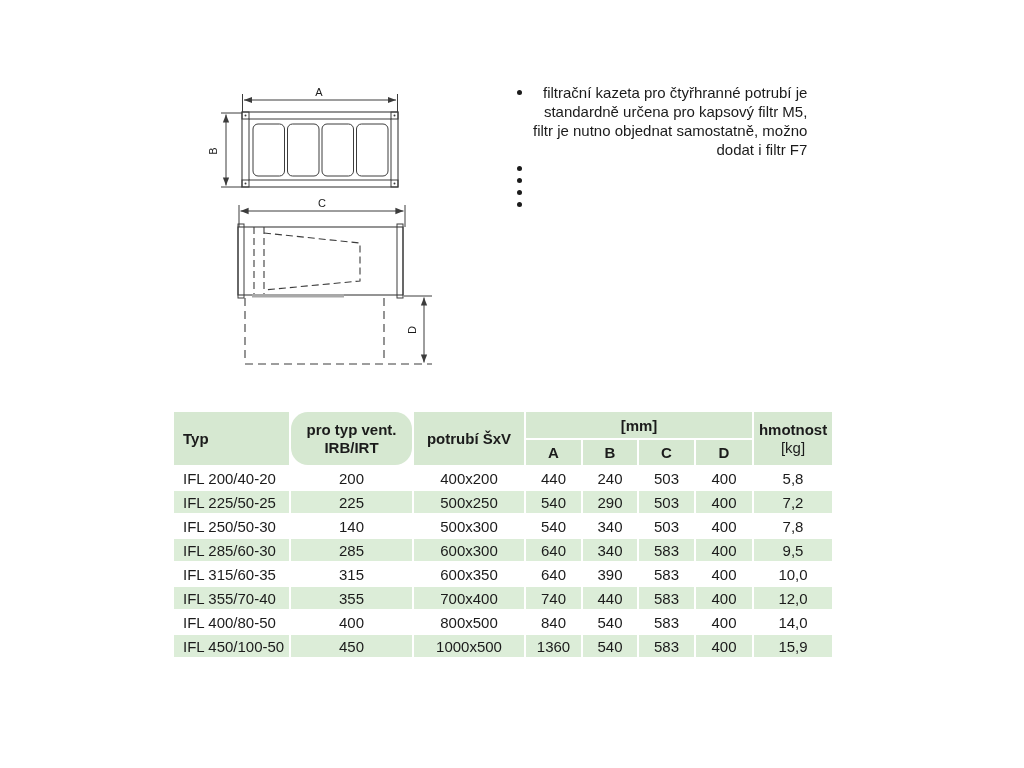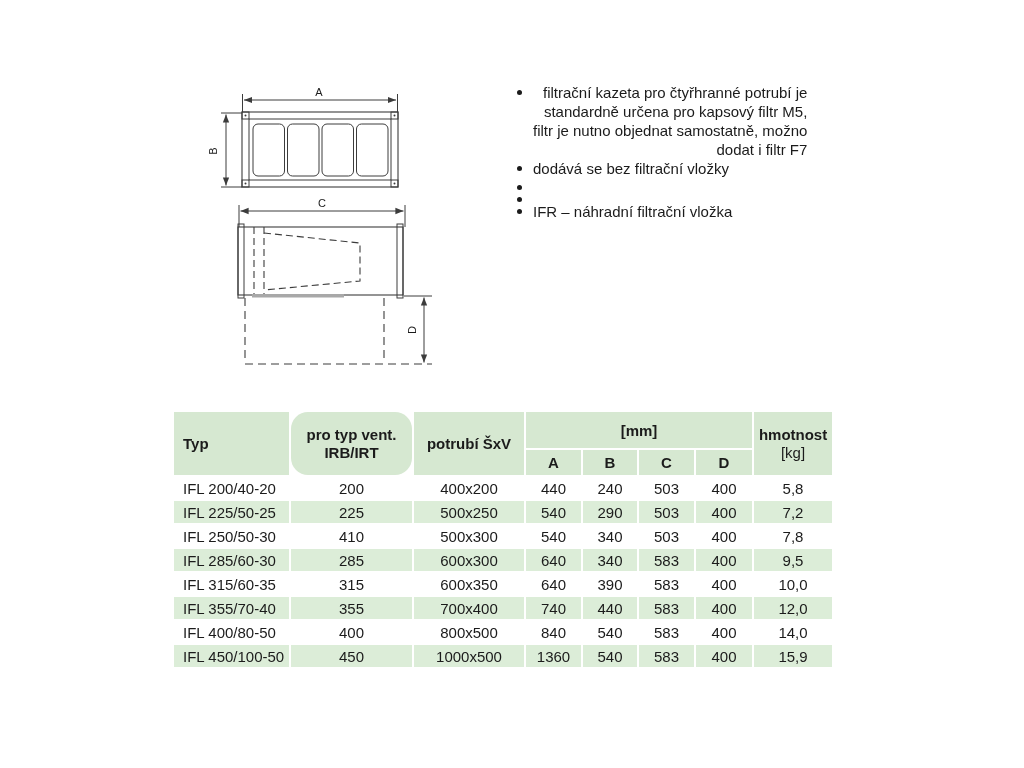--- a/index.html
+++ b/index.html
@@ -30,21 +30,21 @@
   .features ul{margin:0;padding:0;list-style:none;}
   .features li{display:flex;font-size:15px;line-height:19px;text-align:right;}
   .features .dot{flex:none;width:5px;height:5px;border-radius:50%;background:var(--text);margin:7px 11px 0 0;}
   .features .btext{white-space:pre-line;}
   
   .spec{position:absolute;left:172px;top:410px;}
   table{border-collapse:separate;border-spacing:2px;table-layout:fixed;width:662px;font-size:15px;}
   th{background:var(--table_header_bg);font-weight:bold;text-align:center;vertical-align:middle;padding:0;}
   th.pre{white-space:pre-line;line-height:18px;border-radius:17px;}
   .left{text-align:left;padding-left:9px;margin-left:40px;}
-  thead tr:first-child th.mm{height:36px;}
+  thead tr:first-child th.mm{height:26px;}
   thead tr:nth-child(2) th{height:25px;}
   tbody td{height:22px;text-align:center;background:var(--row_bg);font-weight:400;padding:0;}
   tbody td.left{padding-left:9px;}
   tbody tr:nth-child(even) td{background:var(--table_row_alt_bg);}
   .unit{font-weight:400;line-height:18px;}
   .wlab{line-height:18px;}
 </style>
 </head>
 <body>
 
@@ -119,31 +119,29 @@
   <ul>
     <li>
       <span class="dot"></span>
       <span class="btext">filtrační kazeta pro čtyřhranné potrubí je
 standardně určena pro kapsový filtr M5,
 filtr je nutno objednat samostatně, možno
 dodat i filtr F7</span>
     </li>
     <li>
       <span class="dot"></span>
-      <span class="btext">dodává se bez filtrační vložky</span>
-    </li>
-    <li>
-      <span class="dot"></span>
-    </li>
-    <li>
-      <span class="dot"></span>
-    </li>
-    <li>
-      <span class="dot"></span>
-      <span class="btext">IFR – náhradní filtrační vložka</span>
+    </li>
+    <li>
+      <span class="dot"></span>
+    </li>
+    <li>
+      <span class="dot"></span>
+    </li>
+    <li>
+      <span class="dot"></span>
     </li>
   </ul>
 </div>
 
 <div class="spec">
   <table>
     <colgroup>
       <col style="width:115px">
         <col style="width:121px">
         <col style="width:110px">
@@ -188,21 +186,21 @@
         <td>225</td>
         <td>500x250</td>
         <td>540</td>
         <td>290</td>
         <td>503</td>
         <td>400</td>
         <td>7,2</td>
       </tr>
       <tr>
         <td class="left">IFL 250/50-30</td>
-        <td>410</td>
+        <td>140</td>
         <td>500x300</td>
         <td>540</td>
         <td>340</td>
         <td>503</td>
         <td>400</td>
         <td>7,8</td>
       </tr>
       <tr>
         <td class="left">IFL 285/60-30</td>
         <td>285</td>

